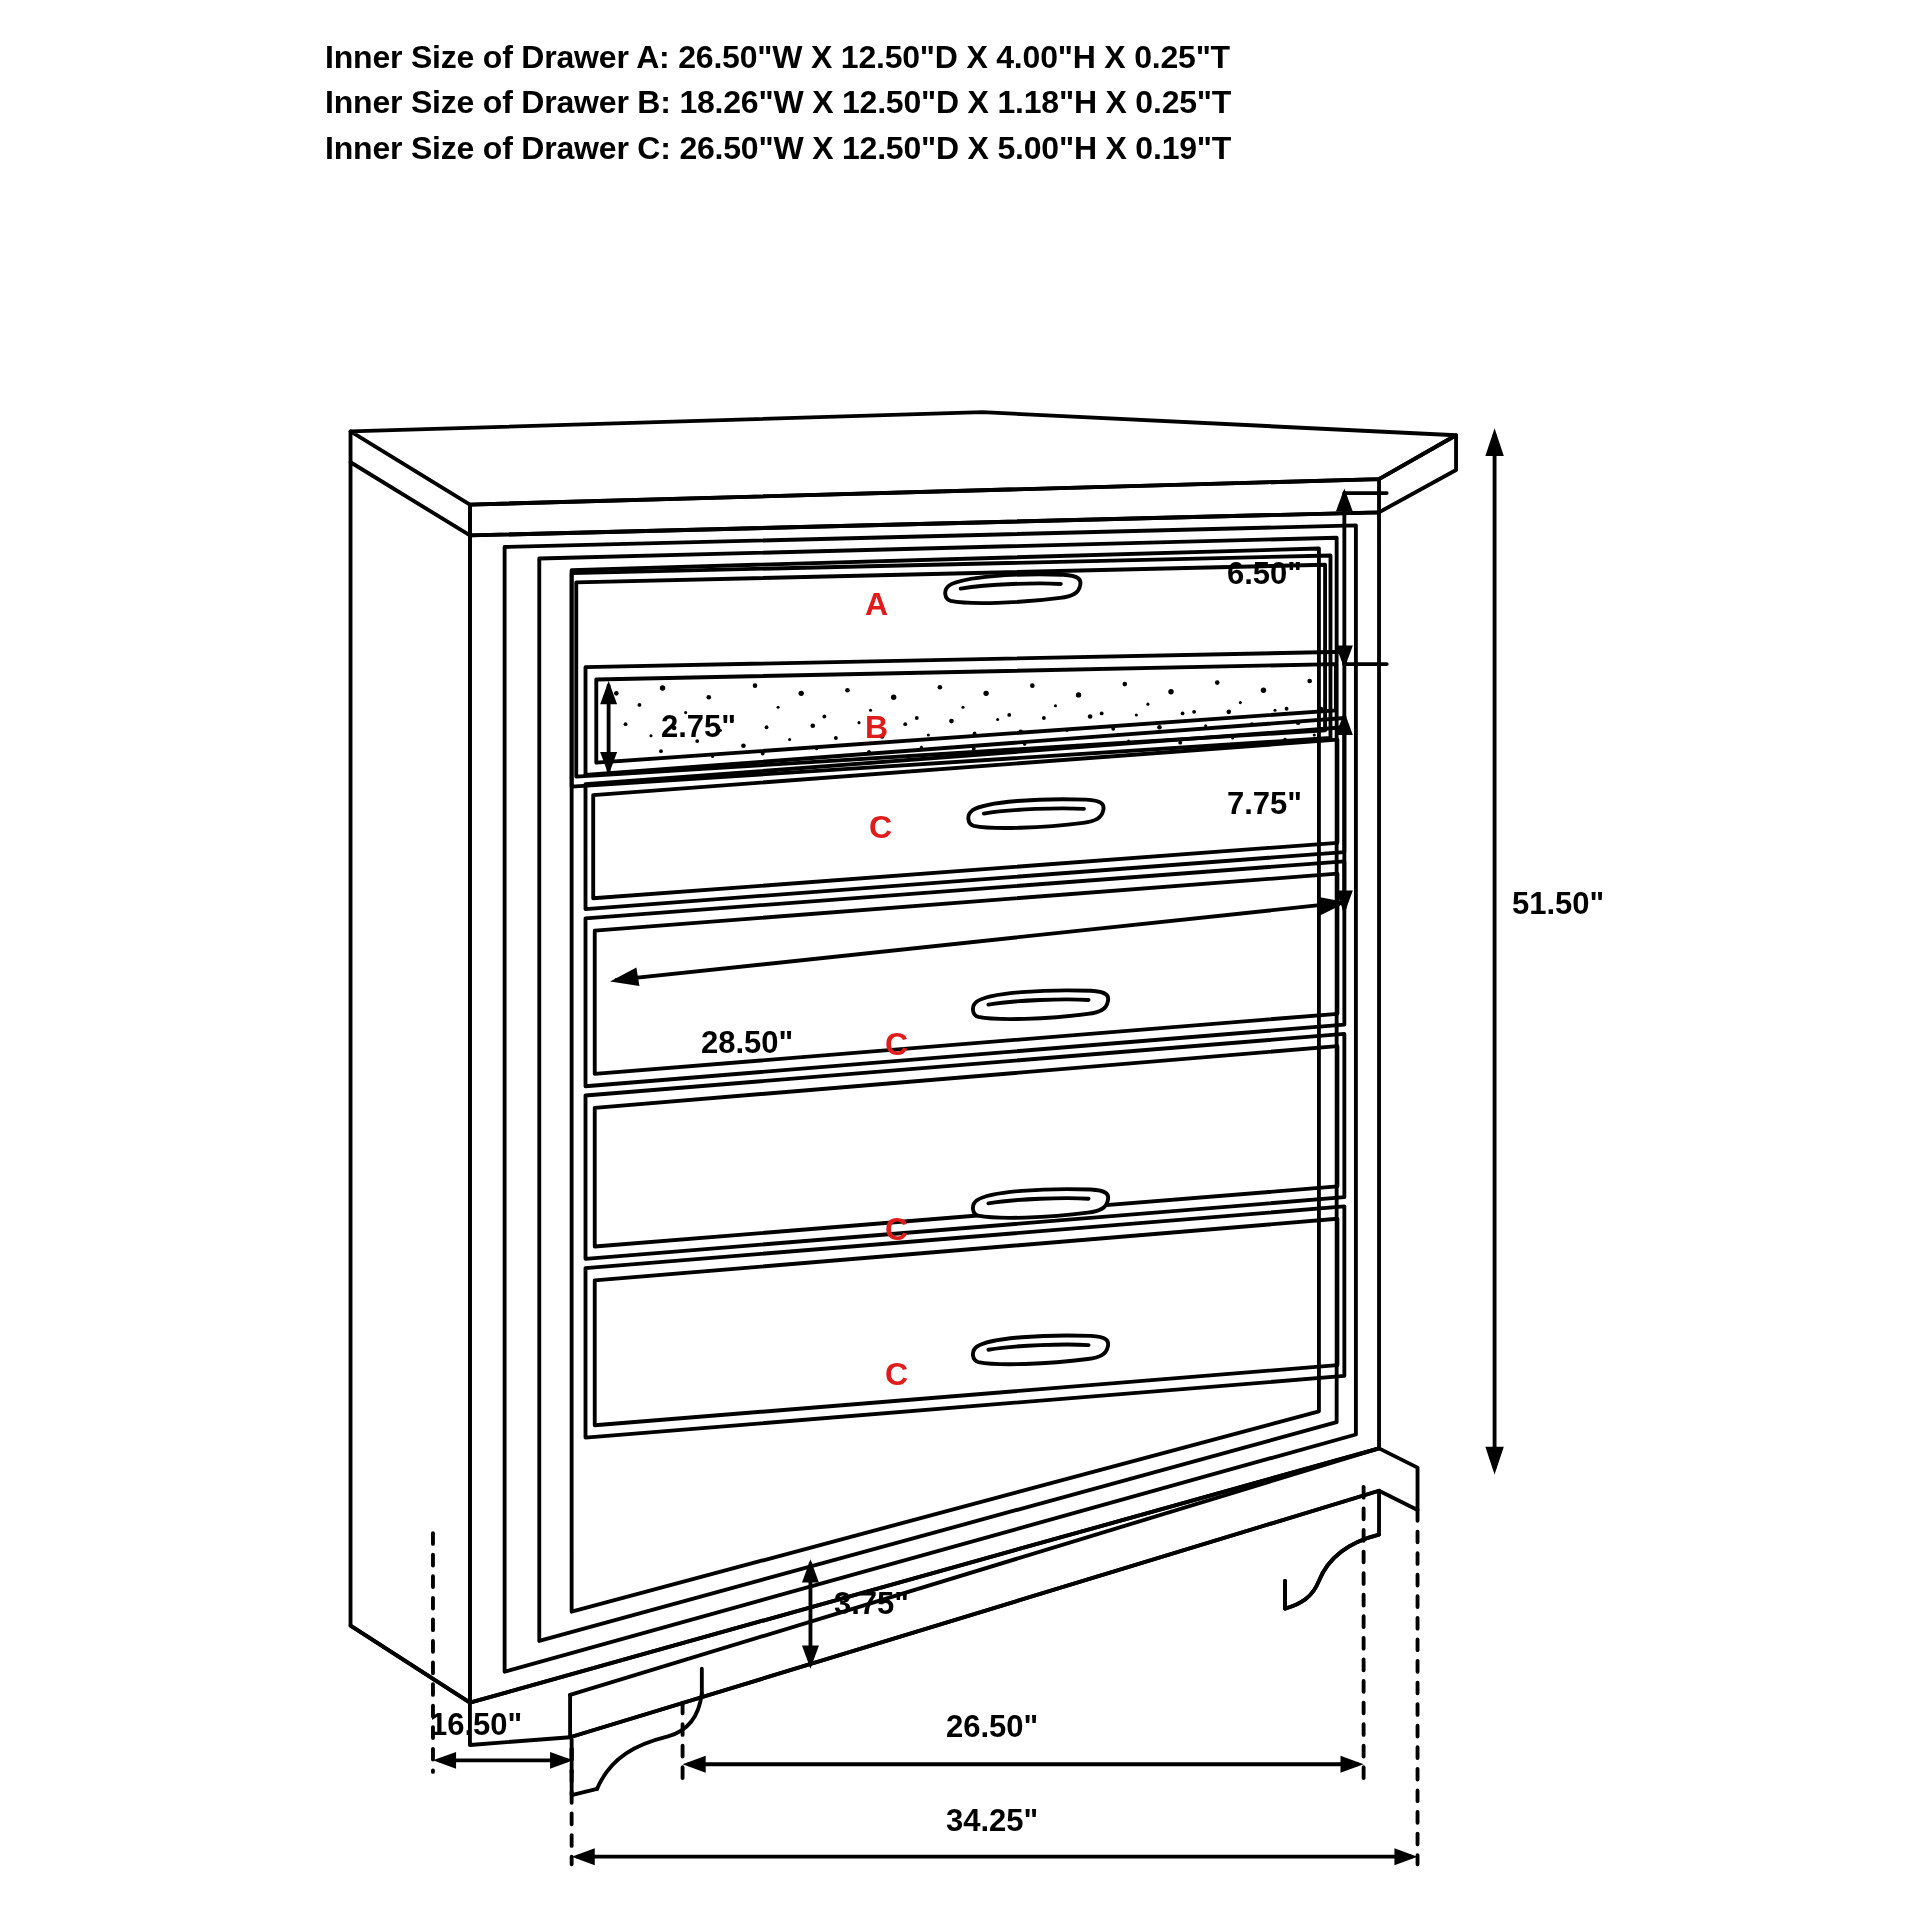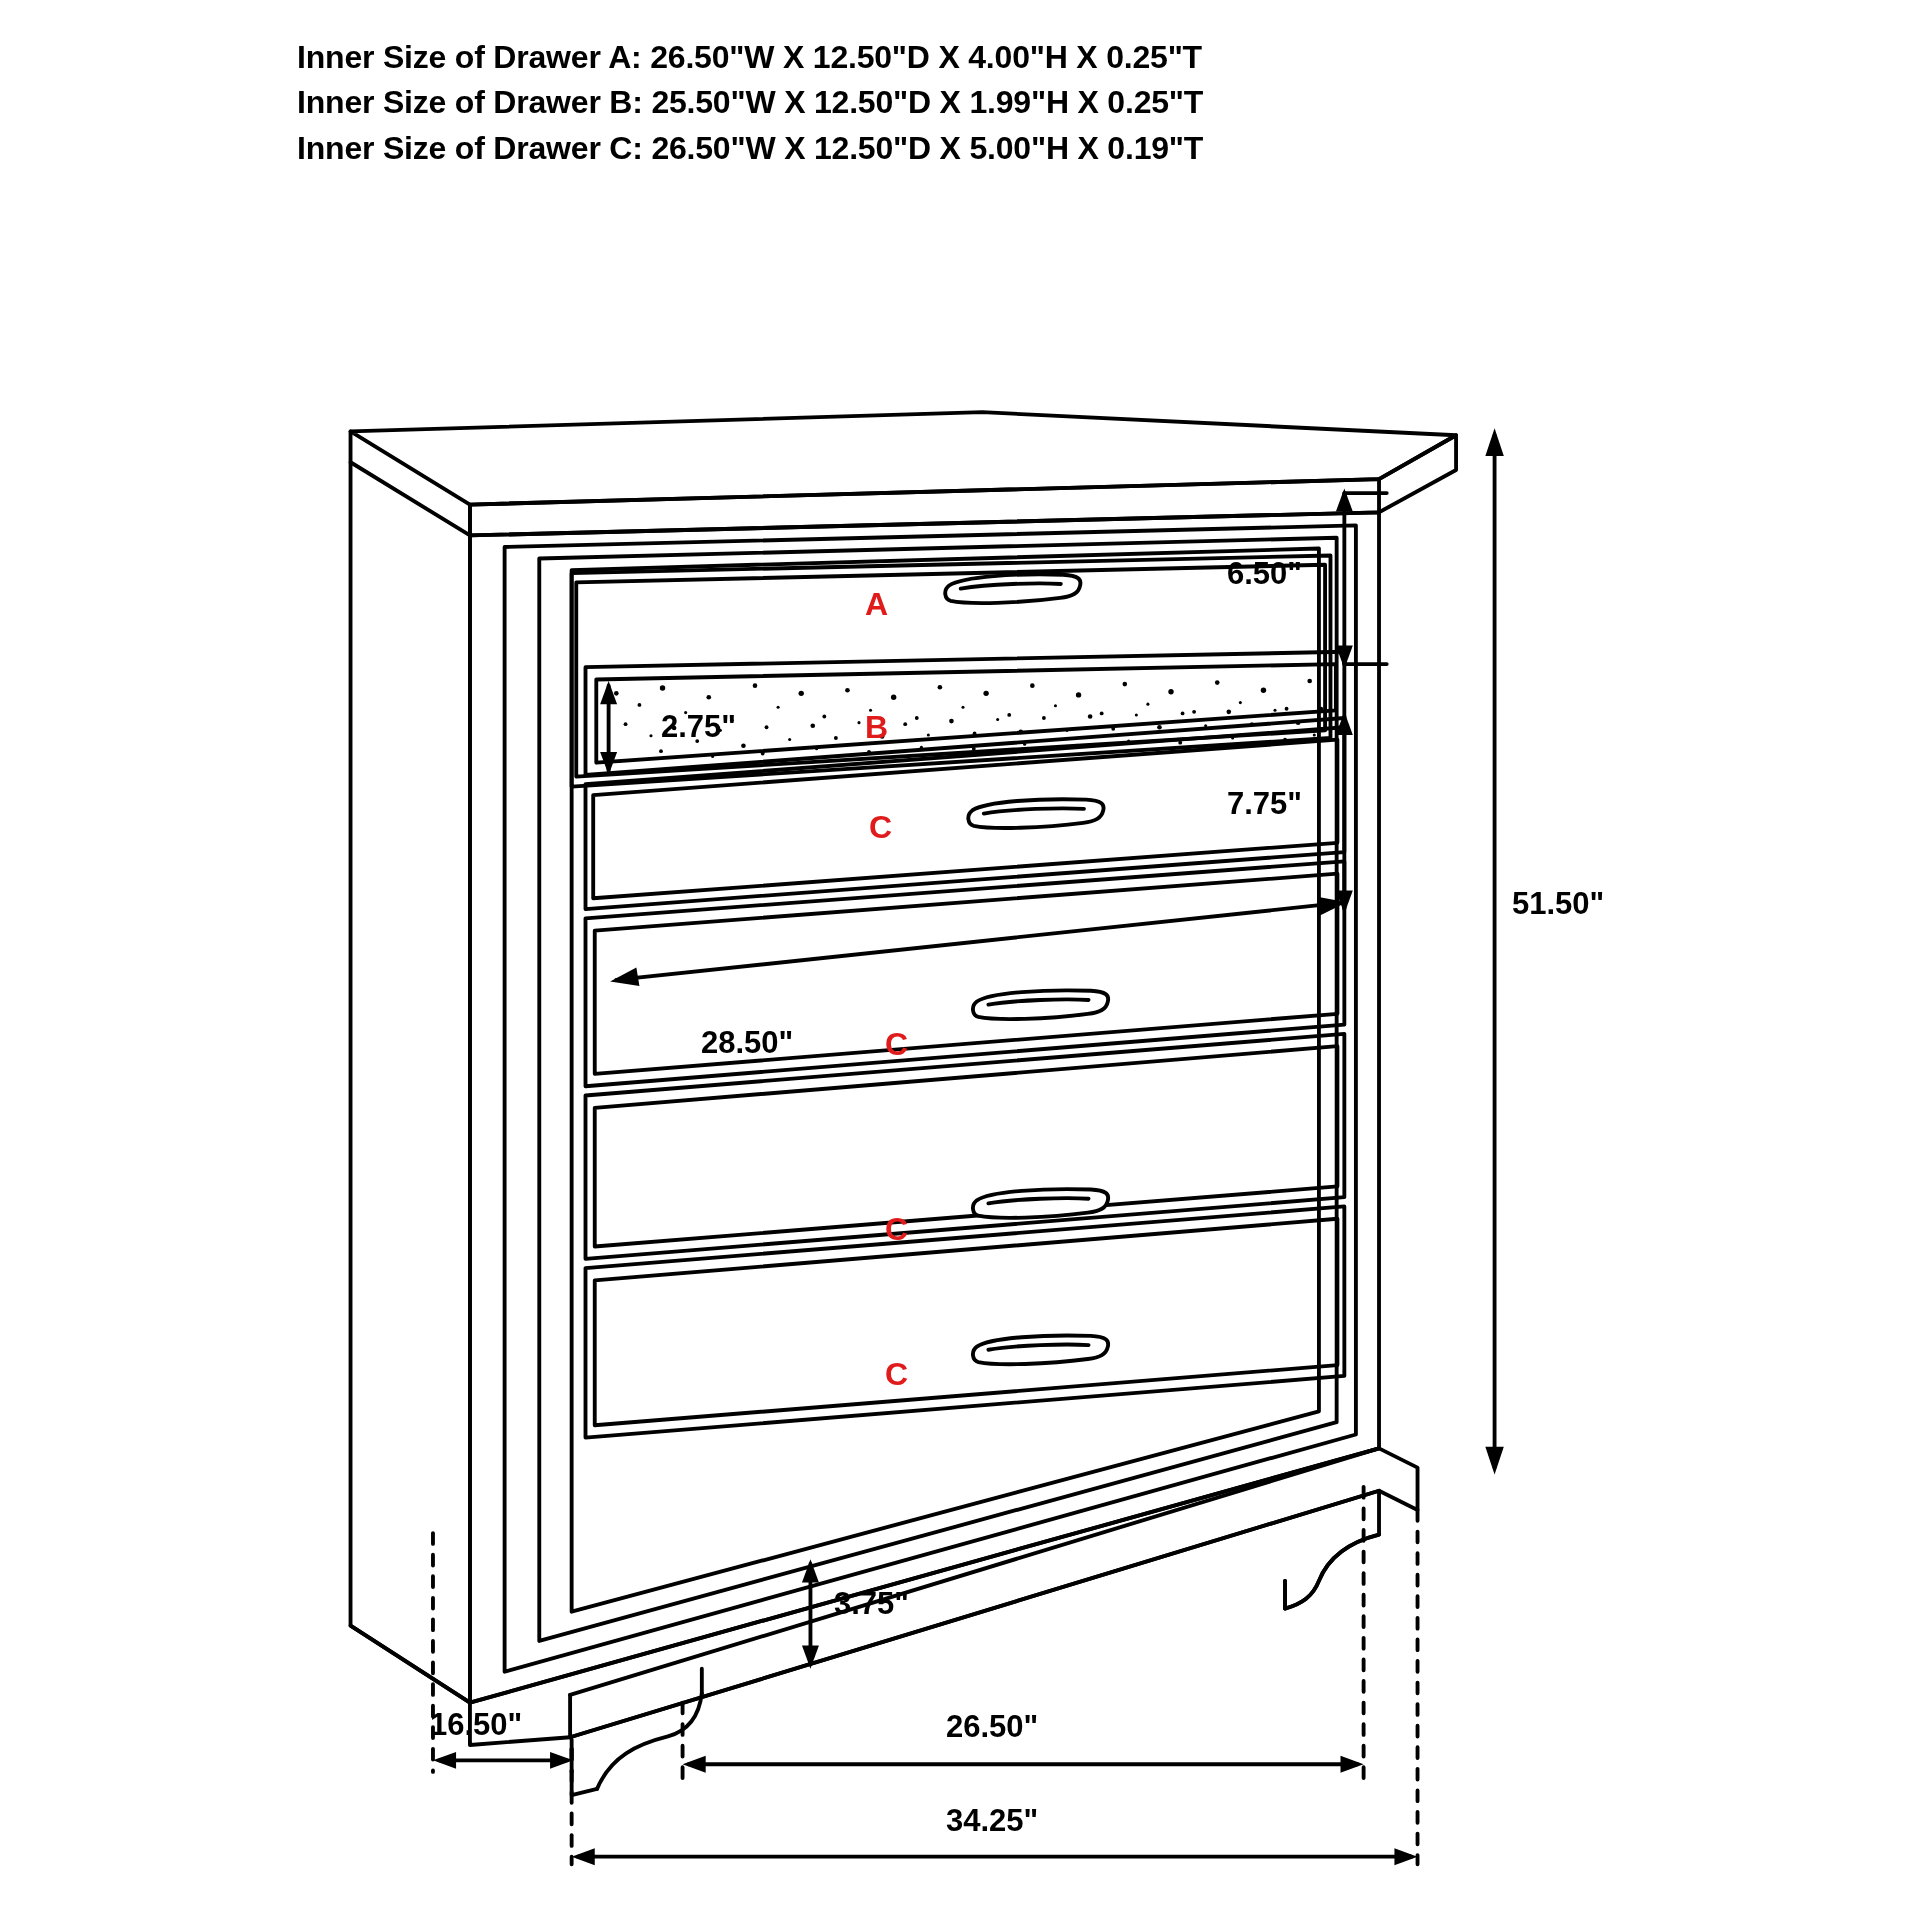--- a/index.html
+++ b/index.html
@@ -20,20 +20,21 @@
     left: 297px;
     top: 35px;
     width: 1387px;
   }
   .spec-line {
     font-size: 32px;
     font-weight: bold;
     line-height: 1.42;
     white-space: nowrap;
     letter-spacing: -0.2px;
+    margin-left: 28px;
   }
   #diagram {
     position: absolute;
     left: 0;
     top: 0;
     width: 1926px;
     height: 1926px;
   }
   .dim-label {
     position: absolute;
@@ -48,21 +49,21 @@
     font-weight: bold;
     color: #e01b1b;
     white-space: nowrap;
   }
 </style>
 </head>
 <body>
 
 <div id="spec-block">
   <div class="spec-line">Inner Size of Drawer A: 26.50"W X 12.50"D X 4.00"H X 0.25"T</div>
-  <div class="spec-line">Inner Size of Drawer B: 25.50"W X 12.50"D X 1.99"H X 0.25"T</div>
+  <div class="spec-line">Inner Size of Drawer B: 18.26"W X 12.50"D X 1.18"H X 0.25"T</div>
   <div class="spec-line">Inner Size of Drawer C: 26.50"W X 12.50"D X 5.00"H X 0.19"T</div>
 </div>
 
 <svg id="diagram" viewBox="0 0 2500 2500">
   <g fill="none" stroke="#000" stroke-width="5" stroke-linejoin="round" stroke-linecap="round">
 
     <g>
       <path d="M455,560 L1275,535 L1890,565 L1790,622 L610,655 Z"></path>
       <path d="M455,560 L455,600 L610,695 L610,655"></path>
       <path d="M610,655 L1790,622 L1790,665 L610,695 Z"></path>

